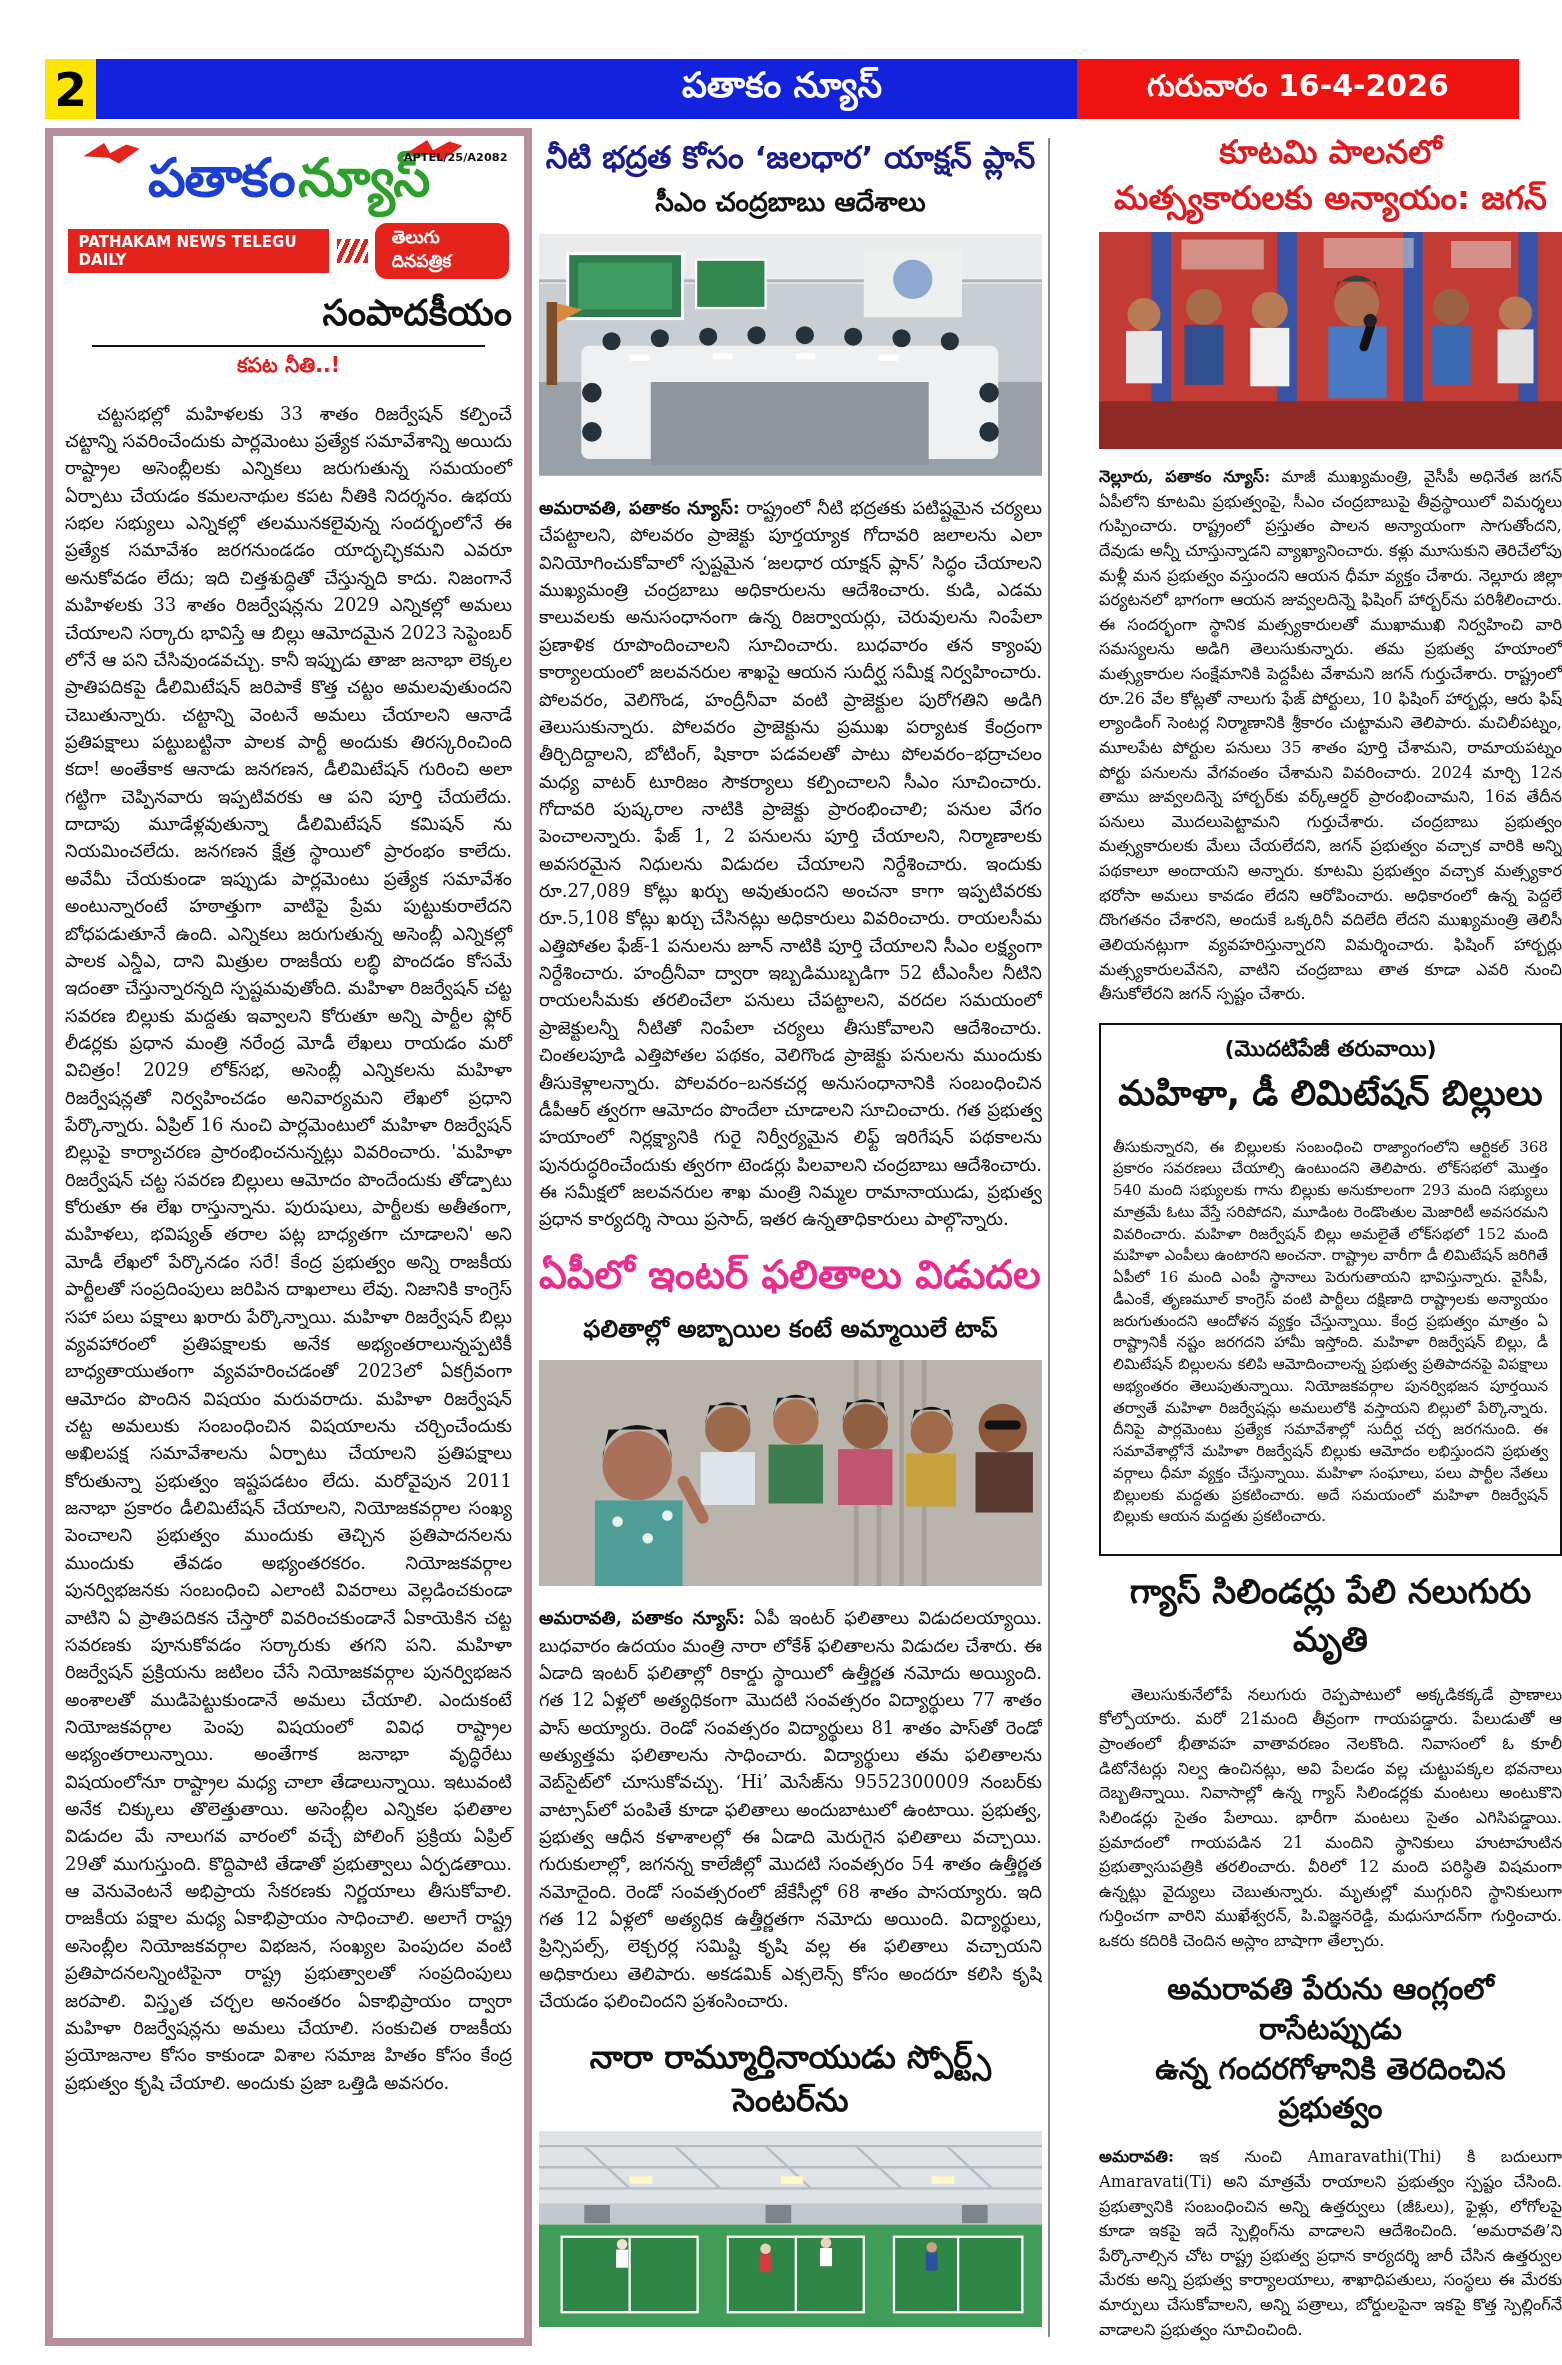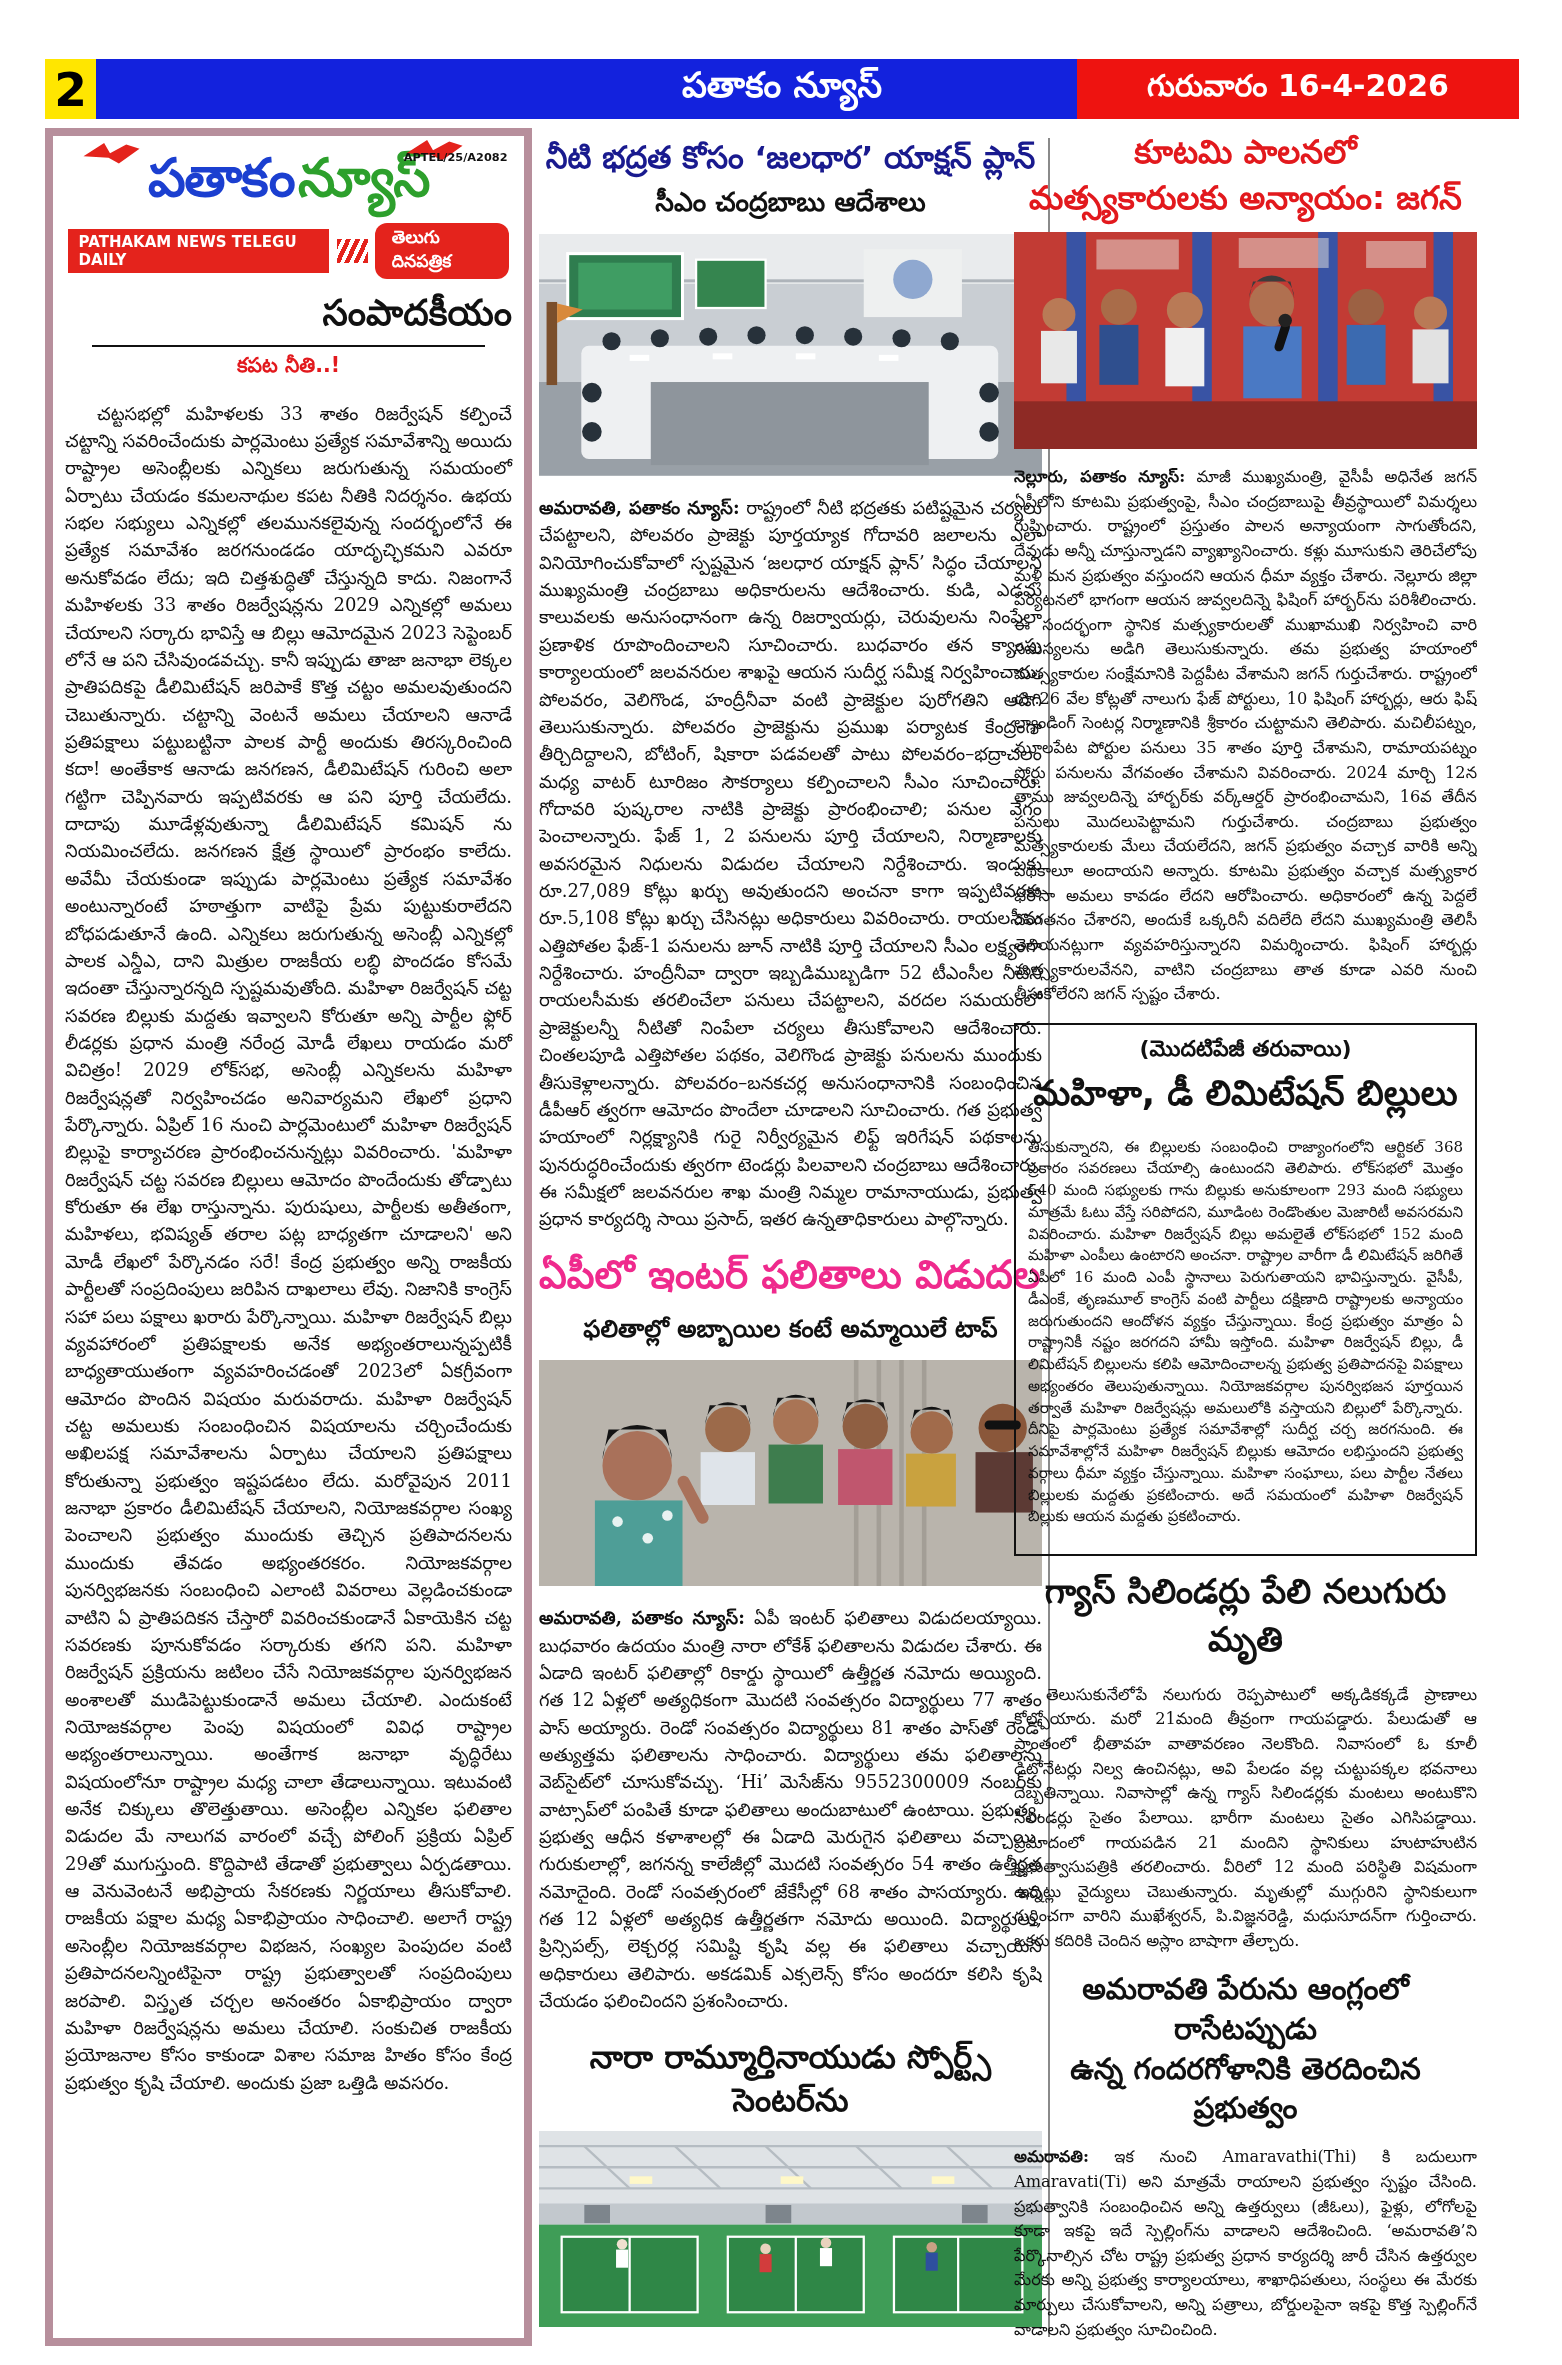--- a/index.html
+++ b/index.html
@@ -13,21 +13,21 @@
   .header-blue{flex:1;background:#1322dd;position:relative;}
   .header-title{position:absolute;left:50%;top:50%;transform:translate(-50%,-50%);
                 color:#fff;font-weight:800;font-size:35px;white-space:nowrap;z-index:2;}
   .header-red{width:442px;background:#ee1310;color:#ffffff;display:flex;align-items:center;
               justify-content:center;font-size:30px;font-weight:800;}
   
   .col-left{position:absolute;left:45px;top:128px;width:487px;height:2218px;
             border:8.3px solid #b78f9c;background:#fff;box-sizing:border-box;
             padding:6px 12px;overflow:hidden;}
   .col-center{position:absolute;left:539px;top:138px;width:503px;height:2211px;overflow:hidden;}
-  .col-right{position:absolute;left:1014px;top:127px;width:463px;height:2222px;overflow:hidden;}
+  .col-right{position:absolute;left:1099px;top:127px;width:463px;height:2222px;overflow:hidden;}
   .vrule{position:absolute;left:1048px;top:138px;width:1.5px;height:2199px;background:#8a8a8a;}
   
   .logo-wrap{background:#fff;padding:4.5px 3px 1.5px;}
   .logo-line{position:relative;text-align:center;white-space:nowrap;}
   .logo-blue{color:#1b3fd0;font-size:53px;font-weight:800;letter-spacing:-1.5px;}
   .logo-green{color:#2da02c;font-size:53px;font-weight:800;letter-spacing:-1.5px;}
   .logo-reg{position:absolute;top:4px;right:1.5px;font-size:11.3px;font-weight:700;color:#111;}
   .bird{position:absolute;width:59px;height:26px;}
   .bird.left{left:13.6px;top:-6px;}
   .bird.right{right:45px;top:-9px;}

